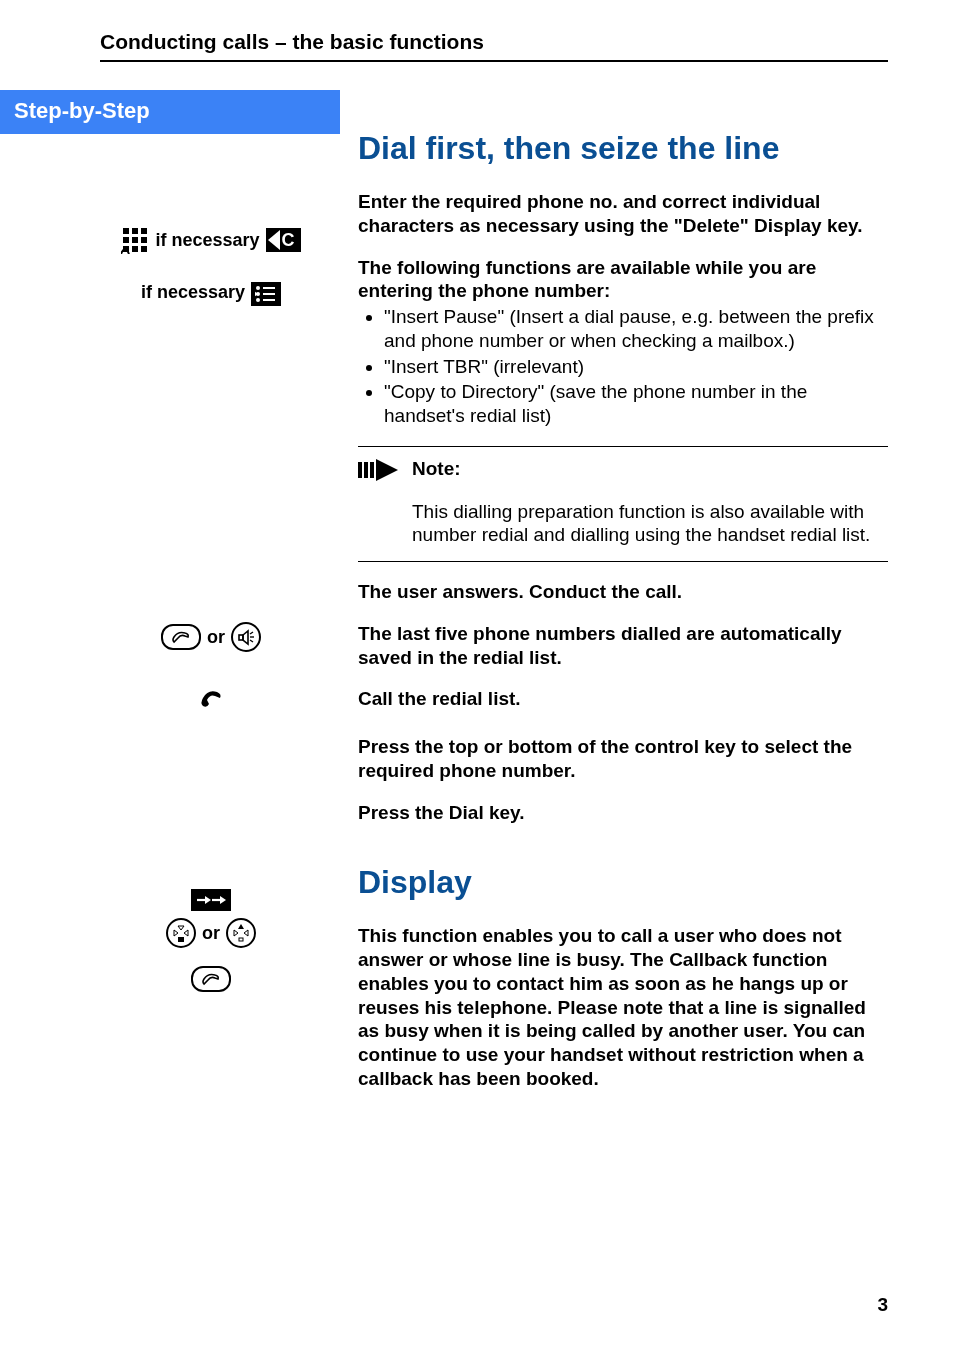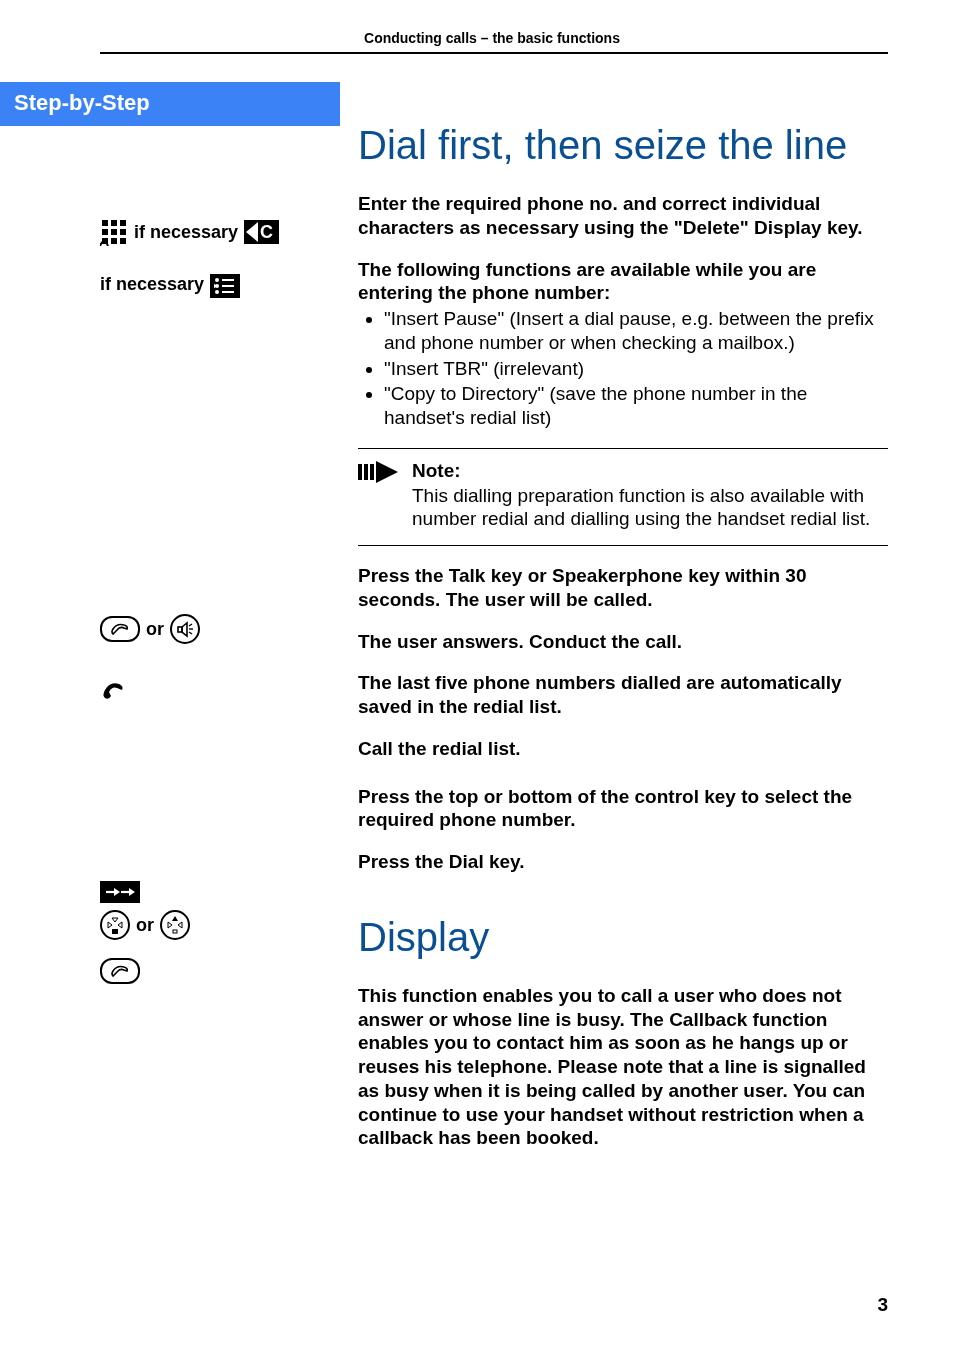--- a/index.html
+++ b/index.html
@@ -14,23 +14,23 @@
     height: 1352px;
     position: relative;
     box-sizing: border-box;
     padding: 30px 66px 30px 0;
   }
   .header-area {
     padding-left: 100px;
   }
   .running-head {
     display: block;
-    text-align: center;
-    font-weight: bold;
-    font-size: 14px;
+    text-align: left;
+    font-weight: bold;
+    font-size: 21px;
     color: #000000;
     padding-right: 4px;
     margin-bottom: 6px;
   }
   .head-rule {
     border: none;
     border-top: 2px solid #000000;
     margin: 0;
   }
   .columns {
@@ -55,34 +55,34 @@
     color: #ffffff;
     font-weight: bold;
     font-size: 22px;
     padding: 8px 14px 10px 14px;
     margin-left: -100px;
     margin-right: -18px;
   }
   .side-row {
     display: flex;
     align-items: center;
-    justify-content: flex-start;
+    justify-content: center;
     min-height: 24px;
     gap: 6px;
     font-size: 18px;
     font-weight: bold;
   }
   .side-row.align-start {
     align-items: flex-start;
     padding-top: 2px;
   }
   .h1 {
     color: #0a4f93;
-    font-weight: normal;
-    font-size: 40px;
+    font-weight: bold;
+    font-size: 32px;
     margin-top: 38px;
     margin-bottom: 22px;
   }
   .para {
     margin: 0 0 18px 0;
     font-weight: bold;
   }
   .ul {
     margin: 0 0 18px 0;
     padding-left: 26px;
@@ -100,21 +100,21 @@
   }
   .note-icon {
     flex: 0 0 auto;
     padding-top: 2px;
   }
   .note-content {
     flex: 1;
   }
   .note-title {
     font-weight: bold;
-    margin-bottom: 1px;
+    margin-bottom: 19px;
   }
   .icon-slot {
     display: inline-flex;
     align-items: center;
     justify-content: center;
   }
   .delete-key {
     display: inline-flex;
     align-items: center;
     background: #000;
@@ -315,21 +315,20 @@
             <rect x="12" y="3" width="4" height="16" fill="#000"></rect>
             <polygon points="18,0 40,11 18,22" fill="#000"></polygon>
           </svg>
         </span>
         <div class="note-content">
           <div class="note-title">Note:</div>
           <div>This dialling preparation function is also available with number redial and dialling using the handset redial list.</div>
         </div>
       </div>
 
-      <p class="para">Press the Talk key or Speakerphone key within 30 seconds. The user will be called.</p>
 
       <p class="para">The user answers. Conduct the call.</p>
 
 
       <p class="para">The last five phone numbers dialled are automatically saved in the redial list.</p>
 
       <p class="para" style="margin-bottom:24px">Call the redial list.</p>
 
       <p class="para">Press the top or bottom of the control key to select the required phone number.</p>
 

